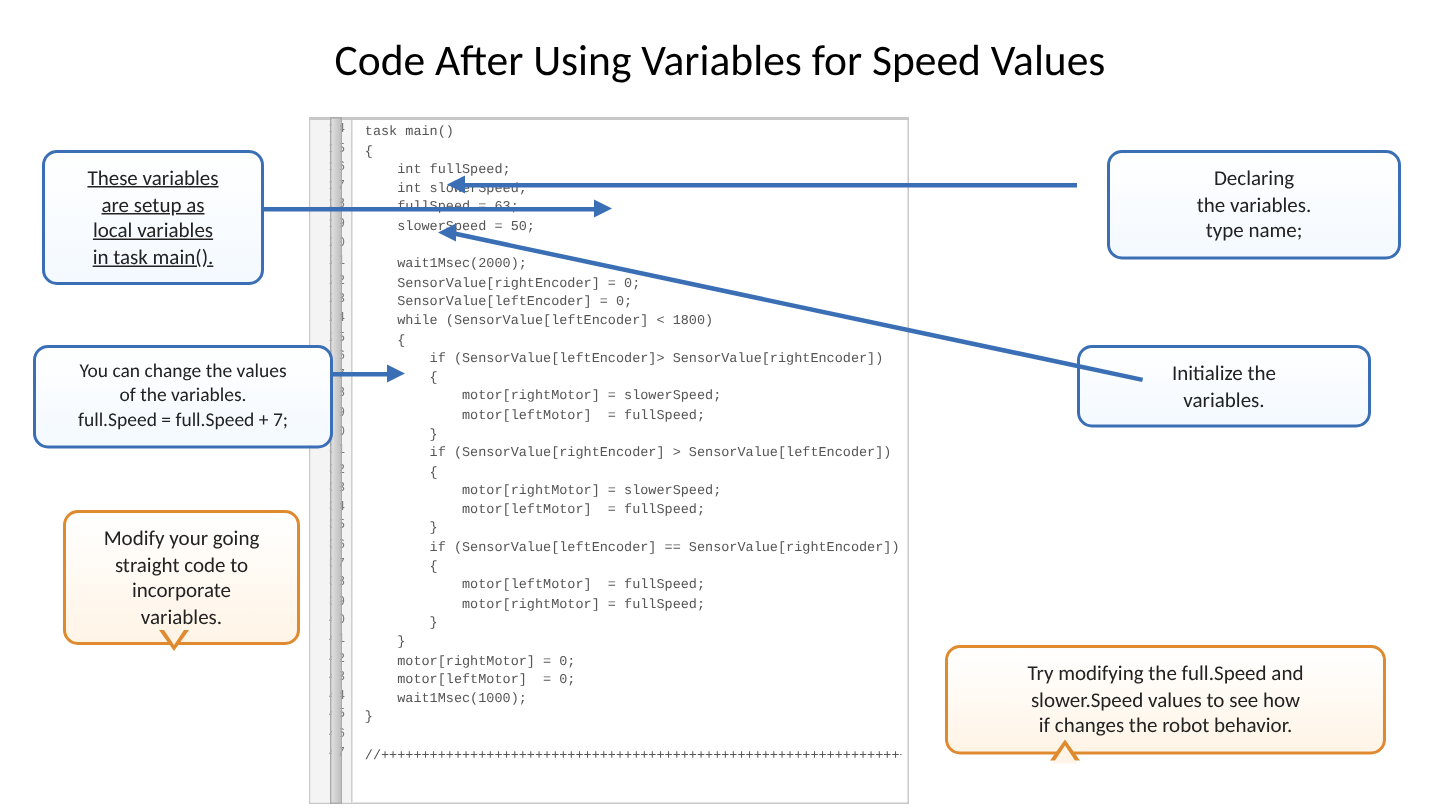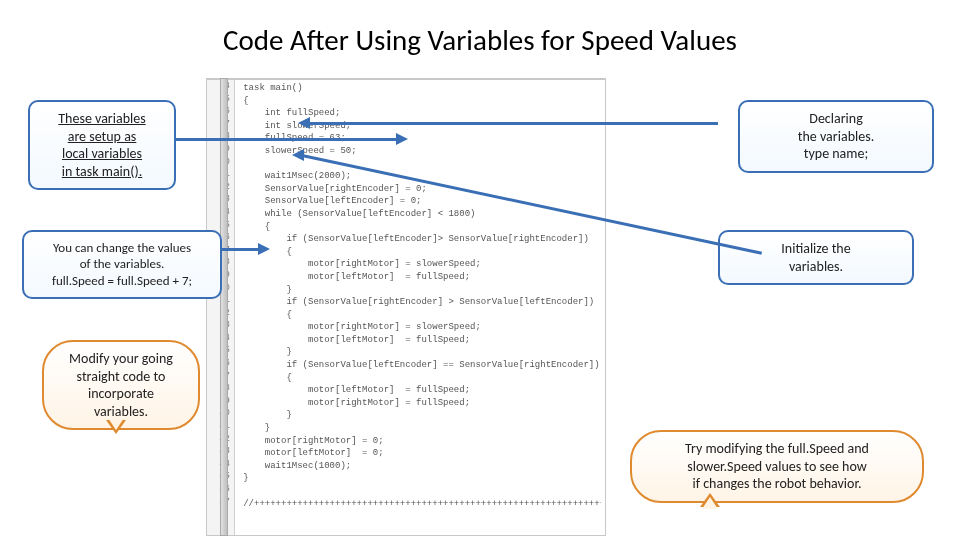--- a/index.html
+++ b/index.html
@@ -76,21 +76,20 @@
     border-radius: 10px;
     padding: 8px 12px;
     font-size: 14px;
     text-align: center;
     color: #222;
     line-height: 1.25;
   }
   .callout.orange {
     border-color: #e08a2f;
     background: linear-gradient(to bottom, #fff, #fff4e6);
-    border-radius: 31px;
   }
   .arrow-line {
     position: absolute;
     background: #3a6fb5;
     height: 3px;
   }
   .arrow-head-right {
     position: absolute;
     width: 0; height: 0;
     border-top: 6px solid transparent;

